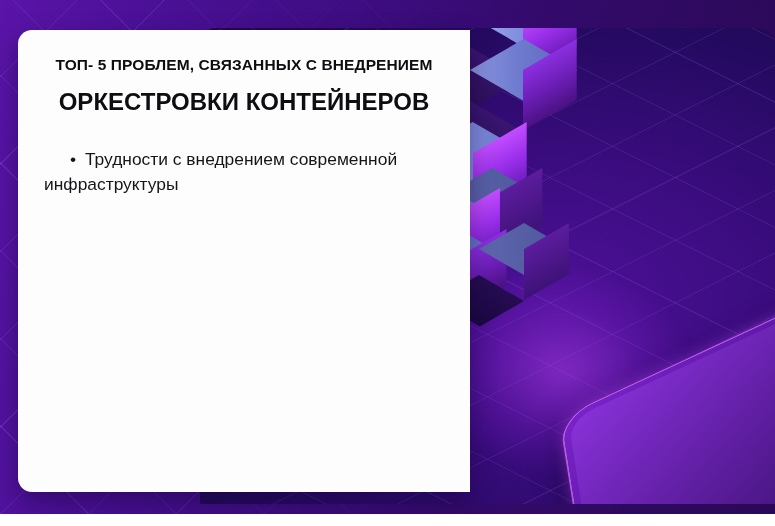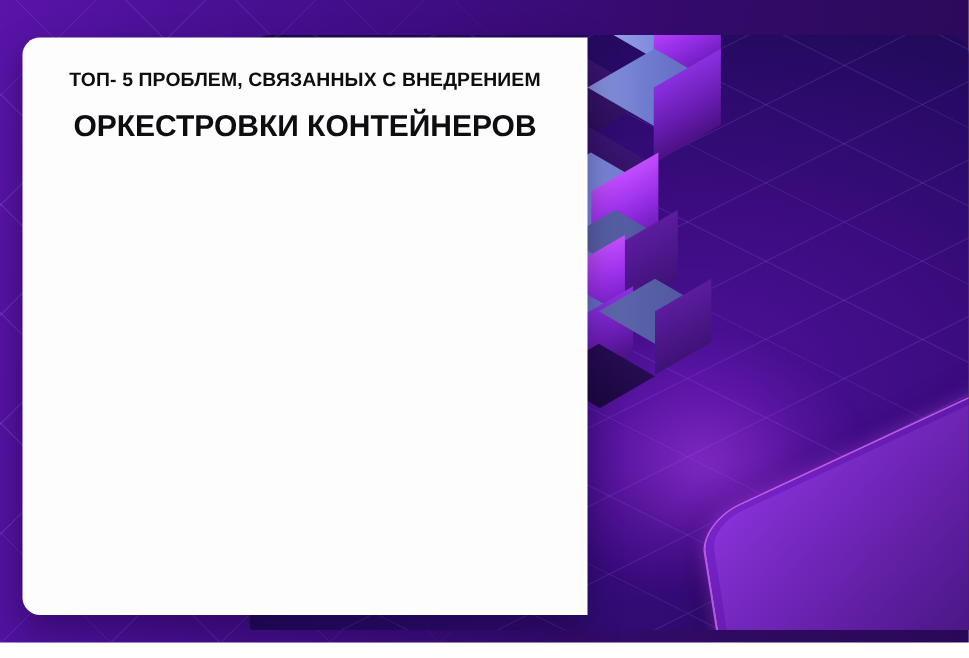--- a/index.html
+++ b/index.html
@@ -262,16 +262,17 @@
   </div>
 
   <div id="content-card">
 
     <div id="heading-block">
       <div id="heading-line-1">ТОП- 5 ПРОБЛЕМ, СВЯЗАННЫХ С ВНЕДРЕНИЕМ</div>
       <div id="heading-line-2">ОРКЕСТРОВКИ КОНТЕЙНЕРОВ</div>
     </div>
 
     <ul id="bullet-list">
+        <li><span class="bullet-dot">•</span> <span>Трудности с внедрением современной инфраструктуры</span></li>
       </ul>
 
   </div>
 </div>
 
 </body></html>

